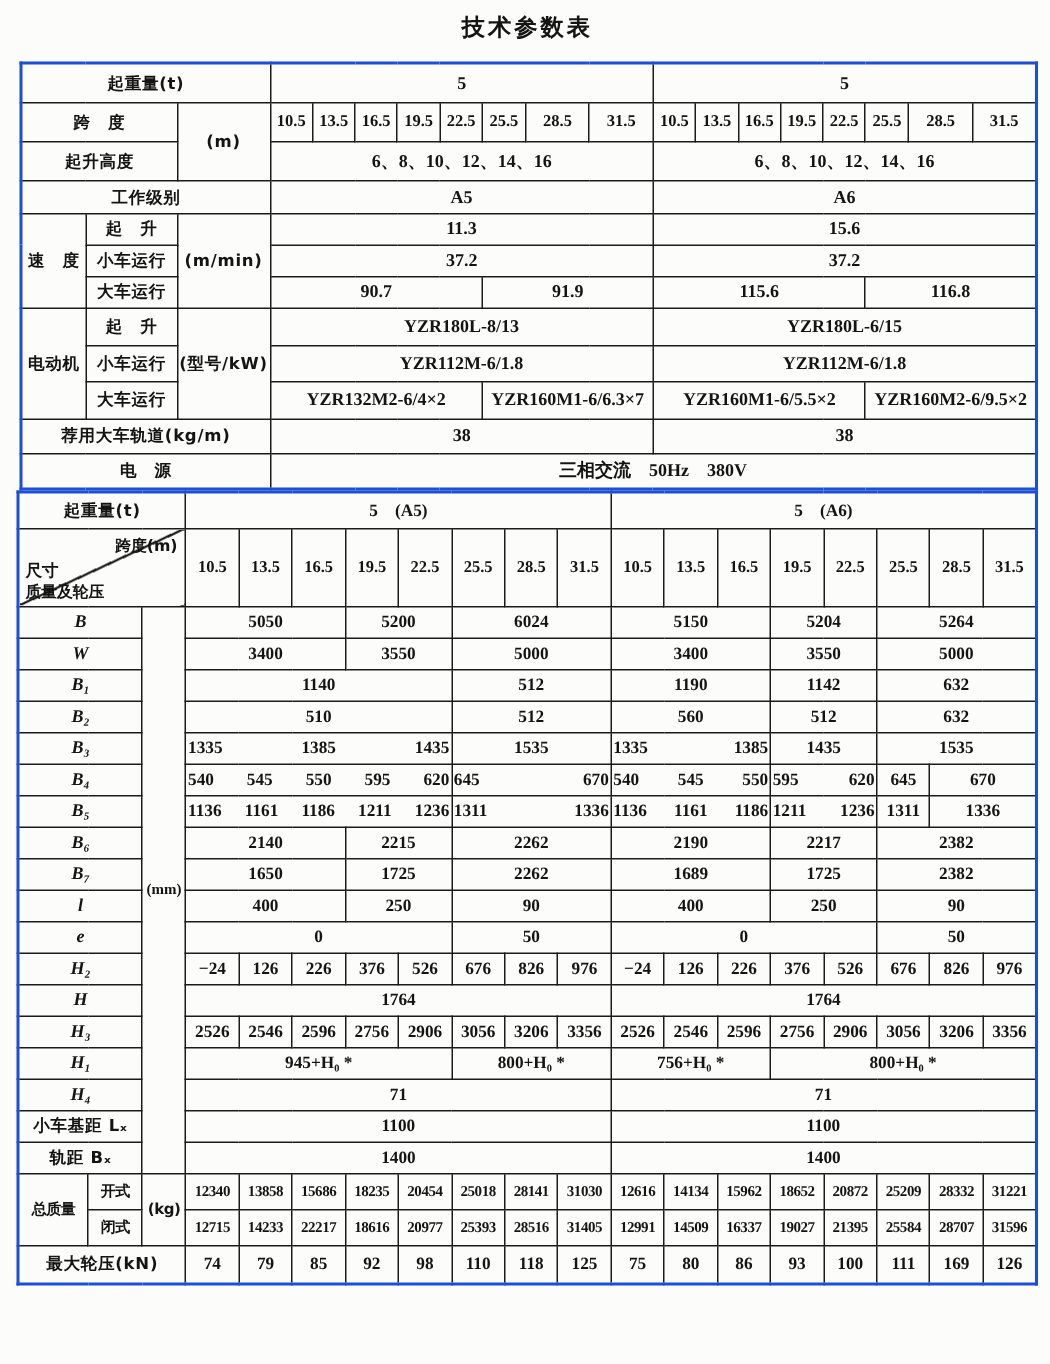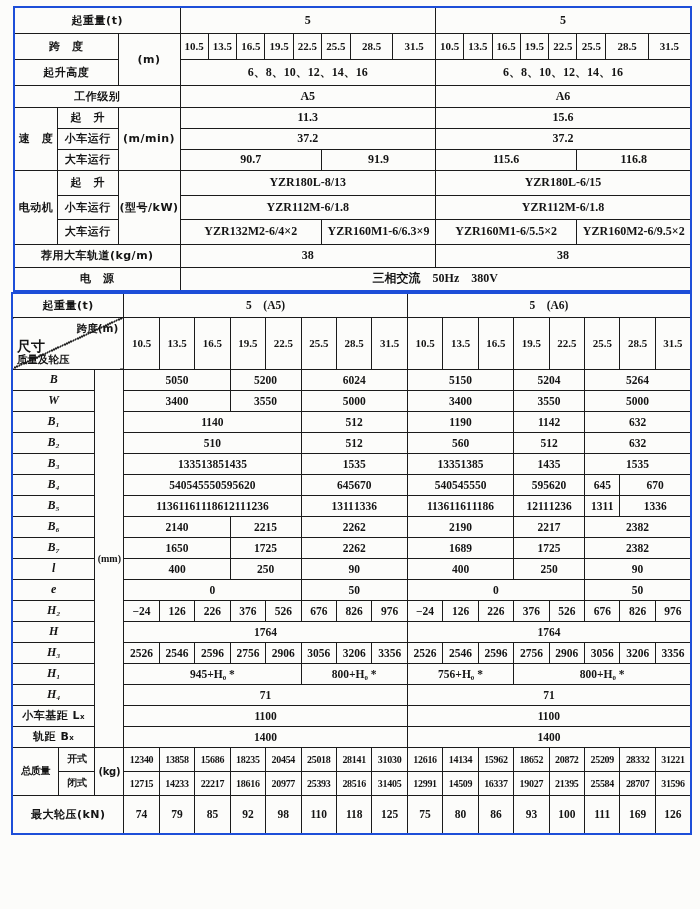--- a/index.html
+++ b/index.html
@@ -28,47 +28,48 @@
   }
   .t1 td{font-size:12px;}
   tr.tight td{font-size:10px;letter-spacing:-0.3px;}
   td.lab{
     font-family:"DejaVu Sans","Liberation Sans",sans-serif;
     font-weight:bold;font-size:11px;letter-spacing:0.5px;
   }
   td.pl{font-style:italic;font-size:12px;font-family:"Liberation Serif","DejaVu Serif",serif;}
   td.hdr{font-size:11px;}
   td.unitv{font-size:10px;letter-spacing:0;padding:0;}
-  .grp-box{display:flex;justify-content:center;align-items:center;width:100%;}
+  .grp-box{display:flex;justify-content:space-between;align-items:center;width:100%;}
   .grp-box .gv{flex:0 0 auto;}
   td.diag{
     position:relative;padding:0;
     background:linear-gradient(to bottom right,
       transparent calc(50% - 0.8px),
       #1b1b1b calc(50% - 0.8px),
       #1b1b1b calc(50% + 0.8px),
       transparent calc(50% + 0.8px));
   }
   .d-top{position:absolute;top:4px;right:5px;font-size:10.5px;
     font-family:"DejaVu Sans","Liberation Sans",sans-serif;}
-  .d-mid{position:absolute;left:4px;top:20px;font-size:14px;
+  .d-mid{position:absolute;left:4px;top:20px;font-size:11px;
     font-family:"DejaVu Sans","Liberation Sans",sans-serif;}
   .d-bot{position:absolute;left:4px;bottom:2px;font-size:10.5px;
     font-family:"DejaVu Sans","Liberation Sans",sans-serif;}
   .footnote{
     font-size:11.5px;font-weight:bold;margin:9px 0 0 2px;
     font-family:"DejaVu Sans","Liberation Sans",sans-serif;
   }
   .tbl-wrap1{margin-left:2px;}
 </style>
 </head>
 <body>
 
 <div class="sheet">
 
+  <div class="main-title">技术参数表</div>
 
   <div class="tbl-wrap1">
     <table class="t1">
       <colgroup>
         <col style="width:44px">
           <col style="width:62px">
           <col style="width:52px">
         <col style="width:29px">
           <col style="width:29px">
           <col style="width:29px">
@@ -149,21 +150,21 @@
             <td colspan="8" class="val">YZR180L-6/15</td>
           </tr>
           <tr style="height: 24px;">
             <td class="lab">小车运行</td>
             <td colspan="8" class="val">YZR112M-6/1.8</td>
             <td colspan="8" class="val">YZR112M-6/1.8</td>
           </tr>
           <tr style="height: 25px;">
             <td class="lab">大车运行</td>
             <td colspan="5" class="val">YZR132M2-6/4×2</td>
-            <td colspan="3" class="val">YZR160M1-6/6.3×9</td>
+            <td colspan="3" class="val">YZR160M1-6/6.3×7</td>
             <td colspan="5" class="val">YZR160M1-6/5.5×2</td>
             <td colspan="3" class="val">YZR160M2-6/9.5×2</td>
           </tr>
           <tr style="height: 23px;">
             <td colspan="3" class="lab">荐用大车轨道(kg/m)</td>
             <td colspan="8" class="val">38</td>
             <td colspan="8" class="val">38</td>
           </tr>
           <tr style="height: 24px;">
             <td colspan="3" class="lab">电　源</td>
@@ -478,21 +479,21 @@
             <td class="val">31405</td>
             <td class="val">12991</td>
             <td class="val">14509</td>
             <td class="val">16337</td>
             <td class="val">19027</td>
             <td class="val">21395</td>
             <td class="val">25584</td>
             <td class="val">28707</td>
             <td class="val">31596</td>
           </tr>
-          <tr style="height: 39px;">
+          <tr style="height: 26px;">
             <td colspan="3" class="lab">最大轮压(kN)</td>
             <td class="val">74</td>
             <td class="val">79</td>
             <td class="val">85</td>
             <td class="val">92</td>
             <td class="val">98</td>
             <td class="val">110</td>
             <td class="val">118</td>
             <td class="val">125</td>
             <td class="val">75</td>

